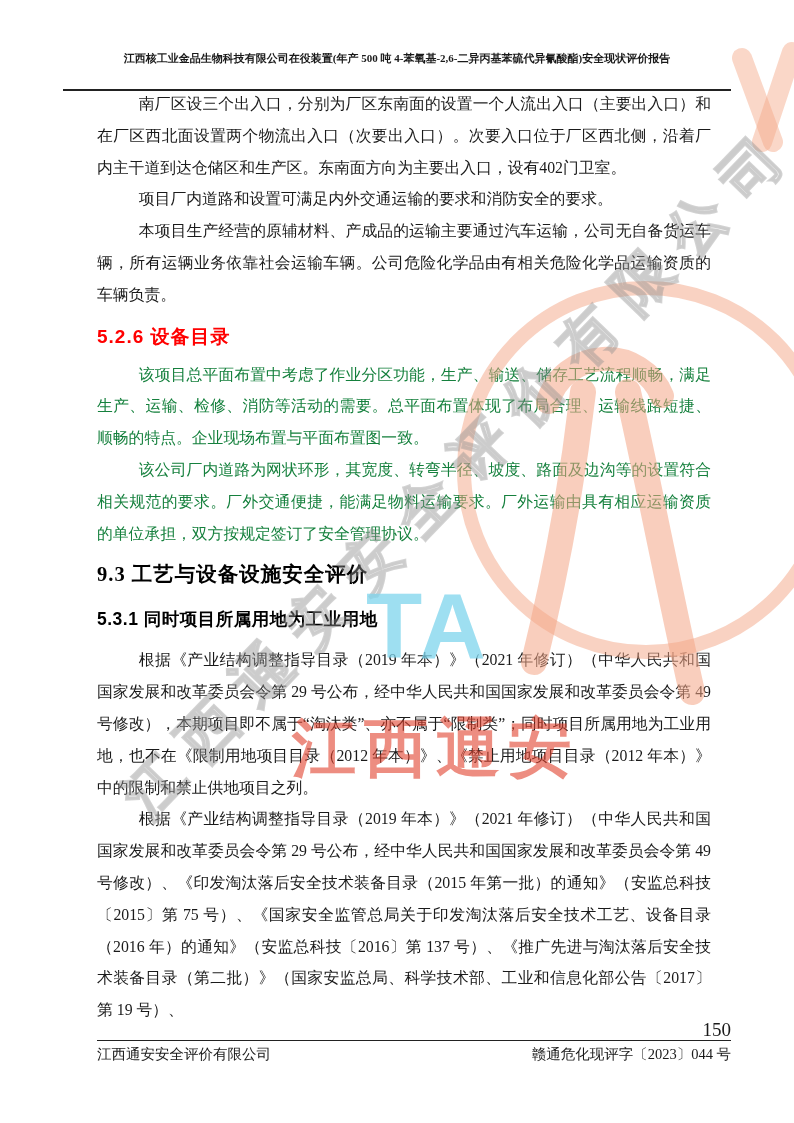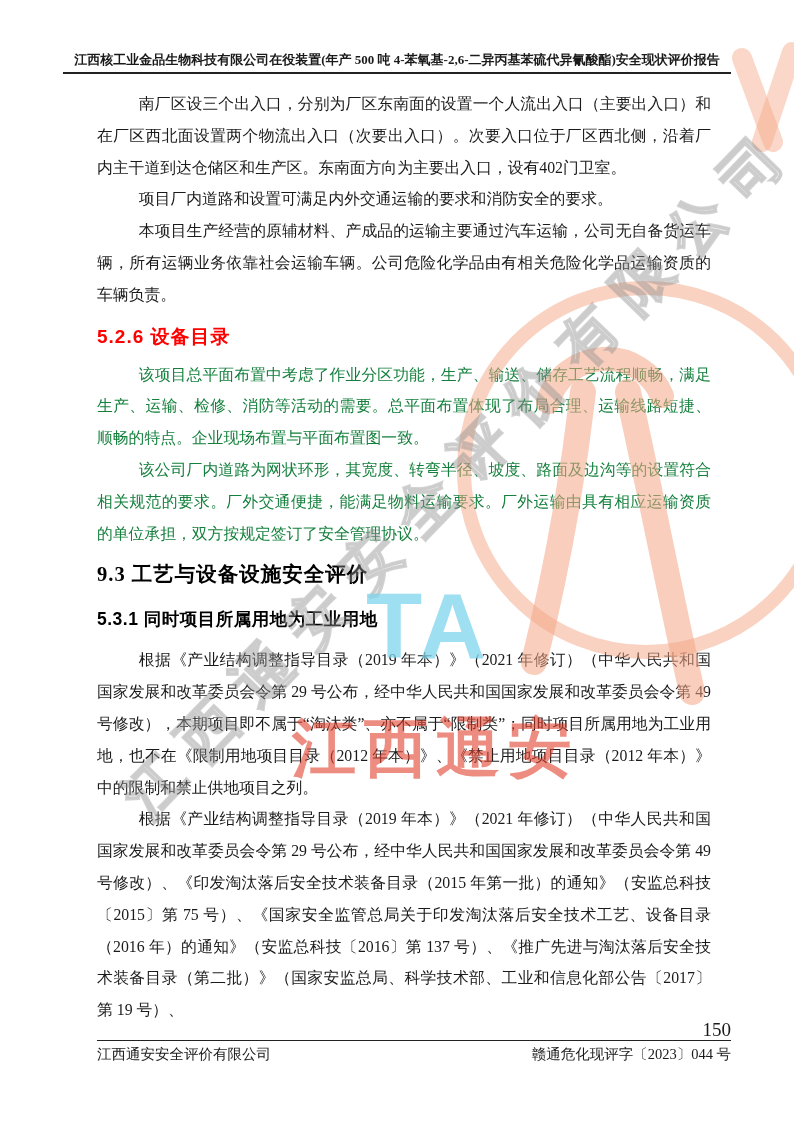--- a/index.html
+++ b/index.html
@@ -9,22 +9,22 @@
     margin:0 auto;
     background:#ffffff;
     overflow:hidden;
     font-family:"Liberation Serif","DejaVu Serif",serif;
     color:#1a1a1a;
   }
   
   .doc-header{
     position:absolute;left:63px;top:50px;width:668px;
     text-align:center;
-    font-size:13px;font-weight:bold;letter-spacing:0;
-    padding-bottom:2px;
+    font-size:11px;font-weight:bold;letter-spacing:0;
+    padding-bottom:22px;
     border-bottom:2px solid #222;
     line-height:1.5;
   }
   
   .doc-main{
     position:absolute;left:97px;top:88px;width:614px;
   }
   .para{
     margin:0;
     font-size:15.8px;

